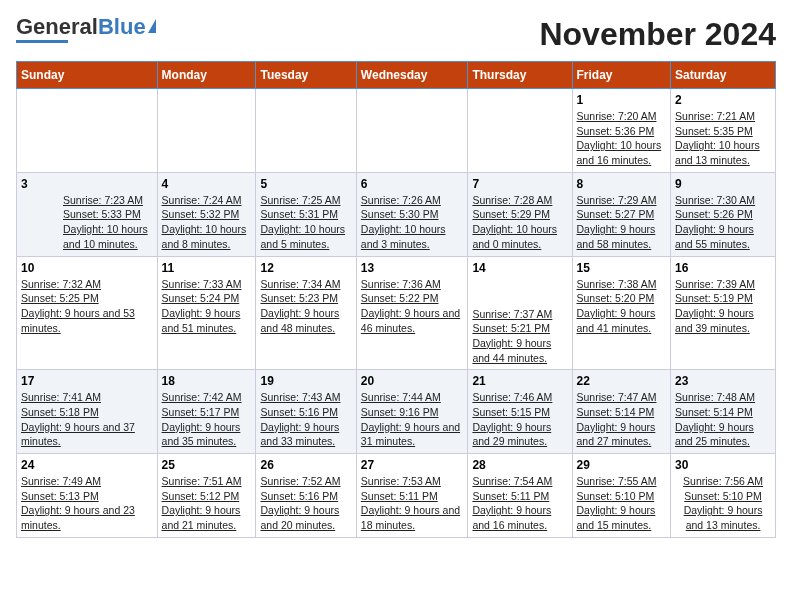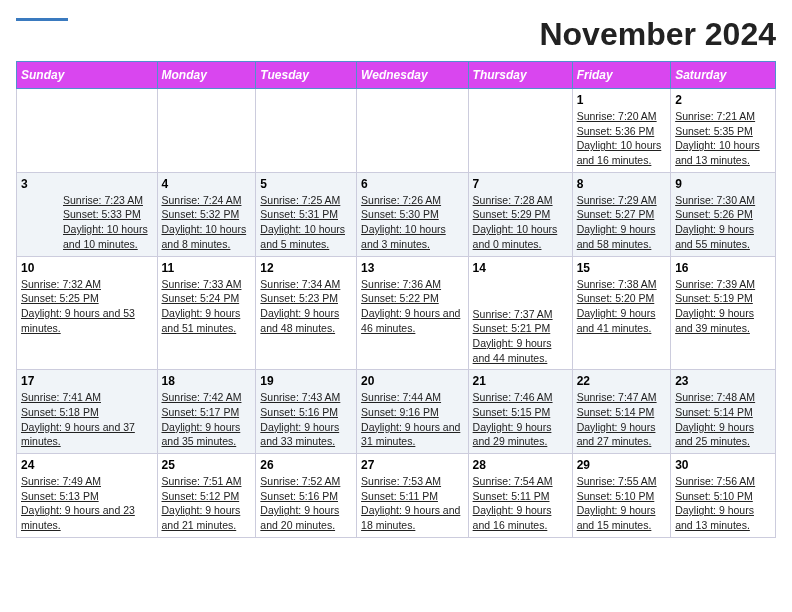--- a/index.html
+++ b/index.html
@@ -47,23 +47,22 @@
       font-size: 16px;
       font-weight: normal;
       color: #444;
     }
     table {
       width: 100%;
       border-collapse: collapse;
       font-size: 11px;
     }
     thead tr {
-      background: #d946ef;
+      background: #c2410c;
       color: #fff;
-      font-style: italic;
     }
     thead th {
       padding: 6px 4px;
       text-align: left;
       font-size: 12px;
       font-weight: bold;
       border: 1px solid #5090cf;
     }
     tbody tr {
       vertical-align: top;
@@ -90,20 +89,28 @@
       text-decoration: underline;
     }
     .empty { background: #fff; }
     tbody tr:nth-child(even) .empty { background: #f0f4f8; }
   </style>
 </head>
 <body>
 
 <div class="header">
   <div class="logo">
+    <div class="logo-row">
+      <div>
+        <span class="logo-text">General</span><span class="logo-text" style="color:#3a7abf">Blue</span>
+      </div>
+      <div style="display:flex;flex-direction:column;justify-content:flex-end;margin-left:2px;margin-bottom:2px;">
+        <div style="width:0;height:0;border-left:8px solid transparent;border-right:0px solid transparent;border-bottom:14px solid #3a7abf;"></div>
+      </div>
+    </div>
     <div class="logo-line"></div>
   </div>
   <div class="title-block">
     <h1>November 2024</h1>
   </div>
 </div>
 
 <table>
   <thead>
     <tr>
@@ -300,19 +307,19 @@
 Daylight: 9 hours and 16 minutes.</div>
         </td>
         <td>
           <span class="day-num">29</span>
           <div class="day-info" style="white-space: pre-line;">Sunrise: 7:55 AM
 Sunset: 5:10 PM
 Daylight: 9 hours and 15 minutes.</div>
         </td>
         <td>
           <span class="day-num">30</span>
-          <div class="day-info" style="white-space: pre-line;">Sunrise: 7:56 AM
+          <div class="day-info" style="white-space: pre-line; text-align: center;">Sunrise: 7:56 AM
 Sunset: 5:10 PM
 Daylight: 9 hours and 13 minutes.</div>
         </td>
       </tr>
     </tbody>
 </table>
 
 </body></html>

